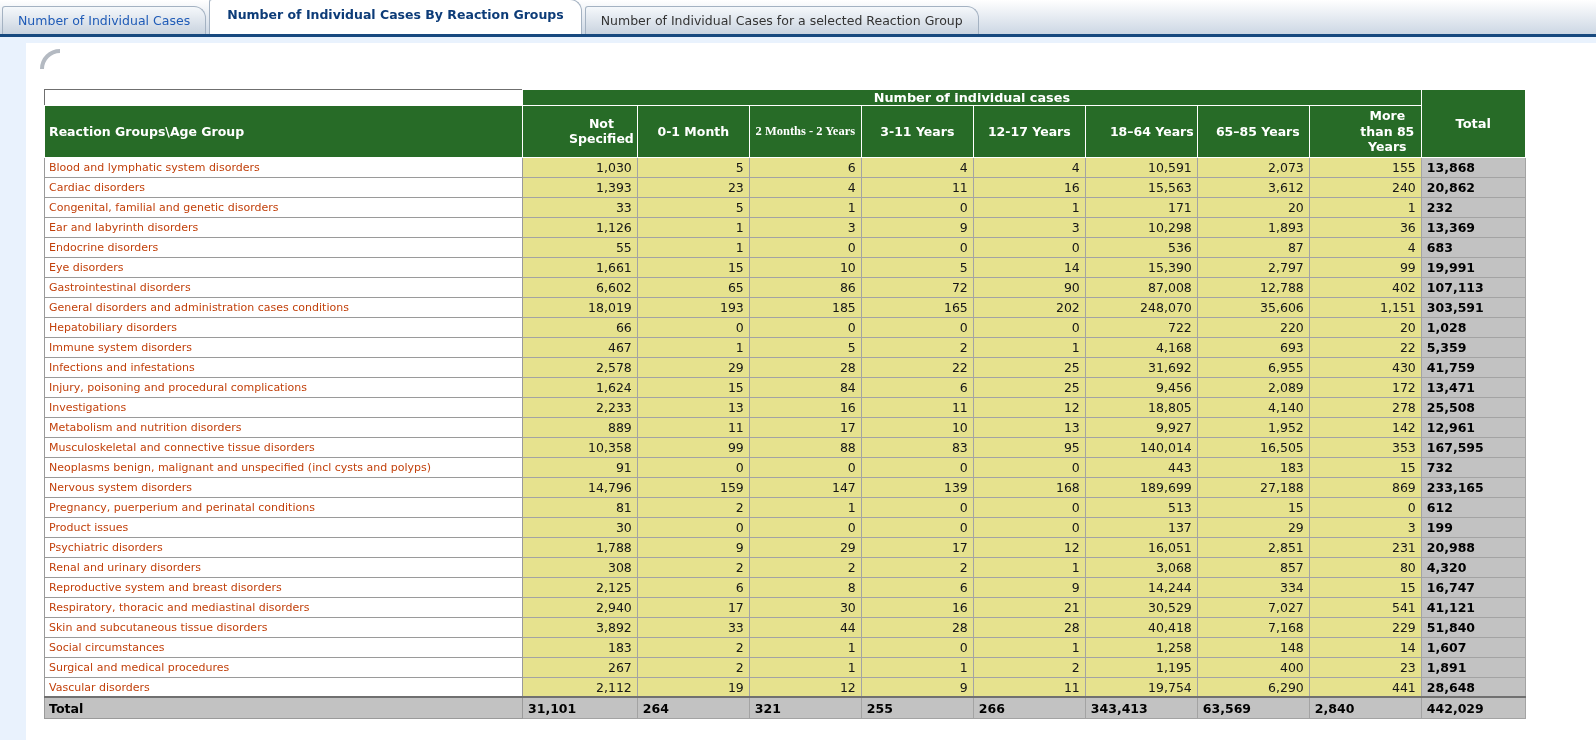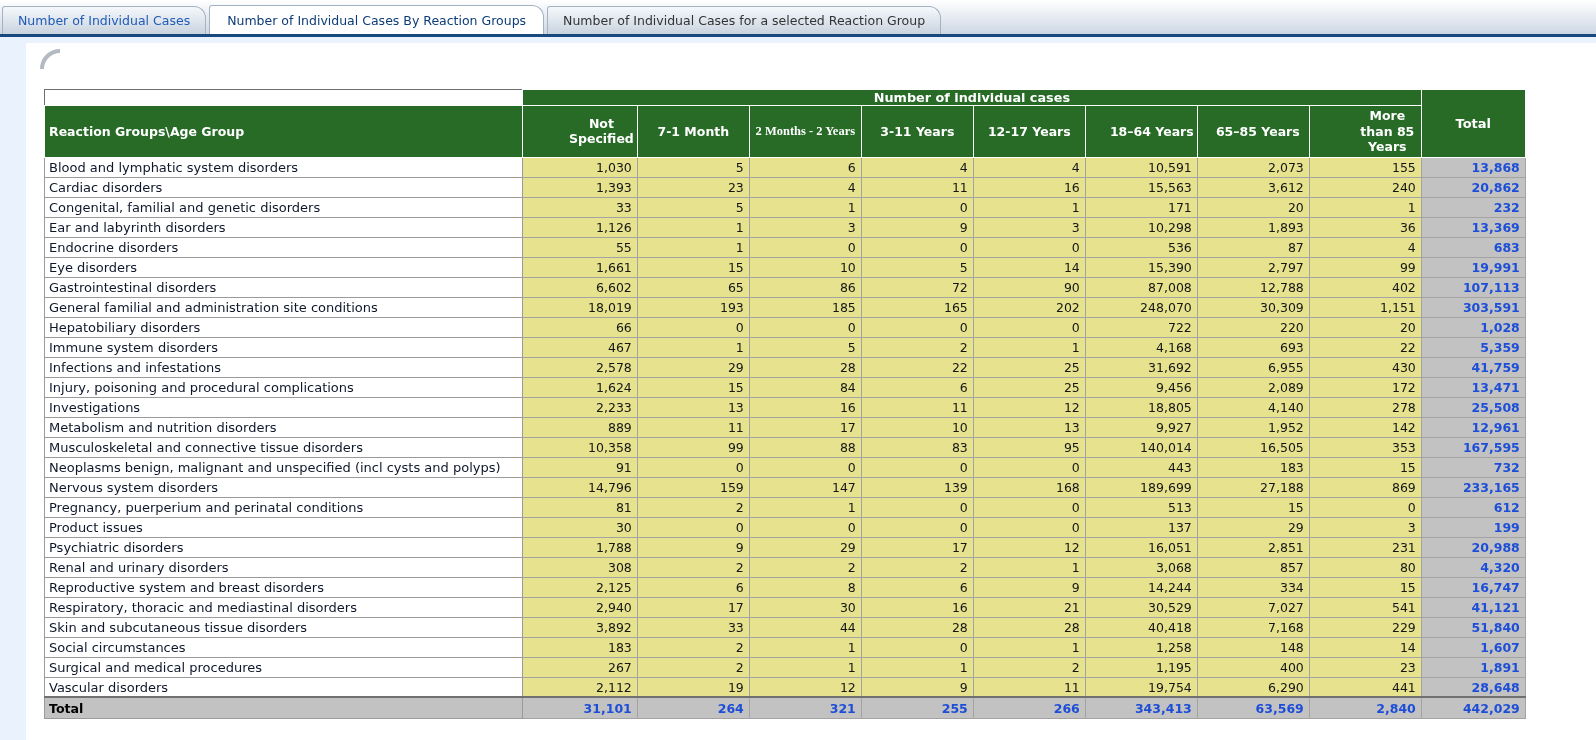--- a/index.html
+++ b/index.html
@@ -13,21 +13,21 @@
     padding-left:2px;
   }
   .tab {
     margin-right:3px; padding:6px 15px 6px 15px;
     background:linear-gradient(#f5f8fb, #c9d3df);
     border:1px solid #a4b2c2; border-bottom:none;
     border-radius:3px 12px 0 0;
     font-size:12.5px; color:#333; white-space:nowrap; cursor:pointer;
   }
   .tab.first { color:#1f5bb7; }
-  .tab.active { background:#ffffff; color:#0d3c78; font-weight:normal; padding:7px 17px 6px 17px; }
+  .tab.active { background:#ffffff; color:#0d3c78; font-weight:bold; padding:7px 17px 12px 17px; }
 
   
   .content { background:#e9f2fd; height:703px; padding:6px 0 0 26px; }
   .card { background:#fff; height:100%; position:relative; padding:46px 10px 0 18px; }
   .corner-dec { position:absolute; top:5px; left:13px; }
 
   
   table { border-collapse:collapse; table-layout:fixed; border:1px solid #6f6f6f; }
   th, td { overflow:hidden; white-space:nowrap; }
 
@@ -44,23 +44,23 @@
     background:#276b27; color:#fff; font-weight:bold; font-size:12.5px;
     text-align:center; border:1px solid #fff; vertical-align:middle;
     white-space:normal; line-height:1.25; padding:2px 3px;
   }
   th.totalh {
     background:#276b27; color:#fff; font-weight:bold; font-size:13px;
     text-align:center; border:1px solid #fff; vertical-align:middle;
   }
 
   td { height:20px; padding:1px 5px; font-size:12.5px; border:1px solid #a3a3a3; }
-  td.lbl { background:#fff; color:#0f172a; text-align:left; font-size:13px; padding-left:4px; border-color:#9a9a9a; cursor:pointer; }
+  td.lbl { background:#fff; color:#c2410c; text-align:left; font-size:11px; padding-left:4px; border-color:#9a9a9a; cursor:pointer; }
   td.val { background:#e6e28e; color:#161616; text-align:right; }
-  td.tot { background:#c2c2c2; color:#1d4ed8; text-align:right; font-weight:bold; }
+  td.tot { background:#c2c2c2; color:#000000; text-align:left; font-weight:bold; }
 
   tr.totalrow td { background:#c2c2c2; font-weight:bold; border-top:2px solid #707070; height:21px; }
   tr.totalrow td.lbl { color:#000; font-size:12.6px; }
 </style>
 </head>
 <body>
 
 <div class="tabbar" id="tabbar">
     <div class="tab first">Number of Individual Cases</div>
     <div class="tab active">Number of Individual Cases By Reaction Groups</div>
@@ -76,21 +76,21 @@
     <table>
       <thead>
         <tr>
           <th class="blank" style="width:478px"></th>
           <th class="band" colspan="8">Number of individual cases</th>
           <th class="totalh" rowspan="2" style="width:104px">Total</th>
         </tr>
         <tr id="colrow">
           <th class="labelh">Reaction Groups\Age Group</th>
         <th class="colh" style="width: 112px; padding-left: 46px;">Not Specified</th>
-            <th class="colh" style="width: 112px;">7-1 Month</th>
+            <th class="colh" style="width: 112px;">0-1 Month</th>
             <th class="colh" style="width: 112px; font-family: Liberation Serif, serif;">2 Months - 2 Years</th>
             <th class="colh" style="width: 112px;">3-11 Years</th>
             <th class="colh" style="width: 112px;">12-17 Years</th>
             <th class="colh" style="width: 112px; padding-left: 24px;">18–64 Years</th>
             <th class="colh" style="width: 112px; padding-left: 12px;">65–85 Years</th>
             <th class="colh" style="width: 112px; padding-left: 47px;">More than 85 Years</th>
           </tr>
       </thead>
       <tbody id="tbody">
           <tr>
@@ -171,28 +171,28 @@
             <td class="val">65</td>
             <td class="val">86</td>
             <td class="val">72</td>
             <td class="val">90</td>
             <td class="val">87,008</td>
             <td class="val">12,788</td>
             <td class="val">402</td>
             <td class="tot">107,113</td>
           </tr>
           <tr>
-            <td class="lbl">General familial and administration site conditions</td>
+            <td class="lbl">General disorders and administration cases conditions</td>
             <td class="val">18,019</td>
             <td class="val">193</td>
             <td class="val">185</td>
             <td class="val">165</td>
             <td class="val">202</td>
             <td class="val">248,070</td>
-            <td class="val">30,309</td>
+            <td class="val">35,606</td>
             <td class="val">1,151</td>
             <td class="tot">303,591</td>
           </tr>
           <tr>
             <td class="lbl">Hepatobiliary disorders</td>
             <td class="val">66</td>
             <td class="val">0</td>
             <td class="val">0</td>
             <td class="val">0</td>
             <td class="val">0</td>

